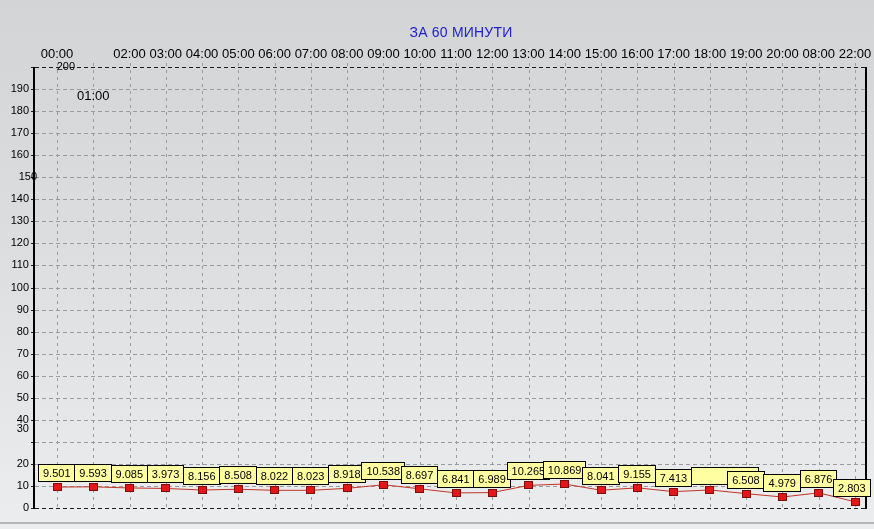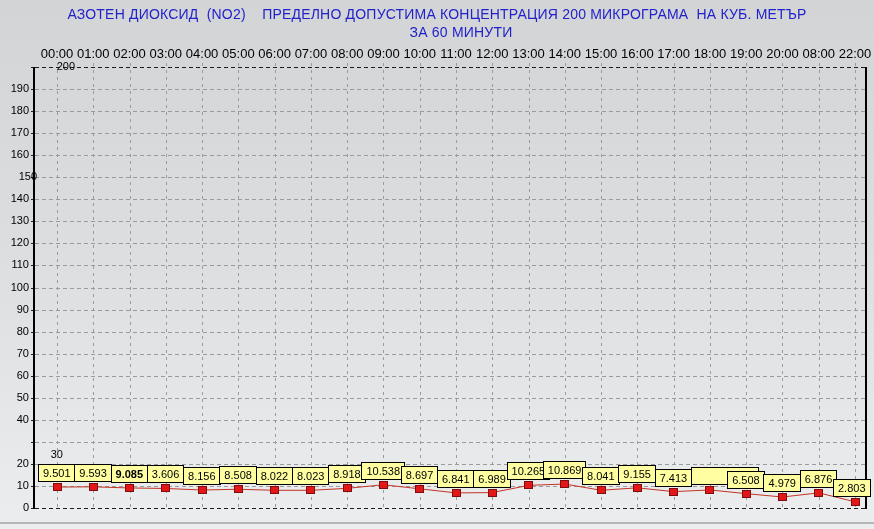--- a/index.html
+++ b/index.html
@@ -43,35 +43,34 @@
     position:absolute;background:#ffffa1;border:1px solid #000;
     font-size:11px;color:#000;line-height:14px;padding:1px 4px;
     white-space:nowrap;box-sizing:border-box;
   }
   #bottom-bevel{position:absolute;left:0;top:522px;width:874px;height:2px;background:#b4b6b8;}
 </style>
 </head>
 <body>
 
 <div id="chart">
-  <div id="title-line1" class="title-line">АЗОТЕН ДИОКСИД  (NO2)    ПРЕДЕЛНО ДОПУСТИМА КОНЦЕНТРАЦИЯ 200 МИКРОГРАМА  НА КУБ. МЕТЪР</div>
   <div id="title-line2" class="title-line">ЗА 60 МИНУТИ</div>
   <div id="plot-layer">
       <div class="hgrid dark" style="left: 35px; top: 508px; width: 831px;"></div>
       <div class="ytick" style="left: 31px; top: 508px;"></div>
       <div class="ylabel" style="top: 502px;">0</div>
       <div class="hgrid" style="left: 35px; top: 485.95px; width: 831px;"></div>
       <div class="ytick" style="left: 31px; top: 485.95px;"></div>
       <div class="ylabel" style="top: 479.95px;">10</div>
       <div class="hgrid" style="left: 35px; top: 463.9px; width: 831px;"></div>
       <div class="ytick" style="left: 31px; top: 463.9px;"></div>
       <div class="ylabel" style="top: 457.9px;">20</div>
       <div class="hgrid" style="left: 35px; top: 441.85px; width: 831px;"></div>
       <div class="ytick" style="left: 31px; top: 441.85px;"></div>
-      <div class="ylabel" style="top: 449px; padding-left: 34px;">30</div>
+      <div class="ylabel" style="top: 423px;">30</div>
       <div class="hgrid" style="left: 35px; top: 419.8px; width: 831px;"></div>
       <div class="ytick" style="left: 31px; top: 419.8px;"></div>
       <div class="ylabel" style="top: 413.8px;">40</div>
       <div class="hgrid" style="left: 35px; top: 397.75px; width: 831px;"></div>
       <div class="ytick" style="left: 31px; top: 397.75px;"></div>
       <div class="ylabel" style="top: 391.75px;">50</div>
       <div class="hgrid" style="left: 35px; top: 375.7px; width: 831px;"></div>
       <div class="ytick" style="left: 31px; top: 375.7px;"></div>
       <div class="ylabel" style="top: 369.7px;">60</div>
       <div class="hgrid" style="left: 35px; top: 353.65px; width: 831px;"></div>
@@ -112,21 +111,21 @@
       <div class="ylabel" style="top: 105.1px;">180</div>
       <div class="hgrid" style="left: 35px; top: 89.05px; width: 831px;"></div>
       <div class="ytick" style="left: 31px; top: 89.05px;"></div>
       <div class="ylabel" style="top: 83.05px;">190</div>
       <div class="hgrid dark" style="left: 35px; top: 67px; width: 831px;"></div>
       <div class="ytick" style="left: 31px; top: 67px;"></div>
       <div class="ylabel" style="top: 61px; padding-left: 46px;">200</div>
       <div class="vgrid" style="left: 57px; top: 63px; height: 444px;"></div>
       <div class="xlabel" style="left: 57px;">00:00</div>
       <div class="vgrid" style="left: 93.2727px; top: 63px; height: 444px;"></div>
-      <div class="xlabel" style="left: 93.2727px;">01:00</div>
+      <div class="xlabel" style="left: 93.2727px; margin-top: 42px;">01:00</div>
       <div class="vgrid" style="left: 129.545px; top: 63px; height: 444px;"></div>
       <div class="xlabel" style="left: 129.545px;">02:00</div>
       <div class="vgrid" style="left: 165.818px; top: 63px; height: 444px;"></div>
       <div class="xlabel" style="left: 165.818px;">03:00</div>
       <div class="vgrid" style="left: 202.091px; top: 63px; height: 444px;"></div>
       <div class="xlabel" style="left: 202.091px;">04:00</div>
       <div class="vgrid" style="left: 238.364px; top: 63px; height: 444px;"></div>
       <div class="xlabel" style="left: 238.364px;">05:00</div>
       <div class="vgrid" style="left: 274.636px; top: 63px; height: 444px;"></div>
       <div class="xlabel" style="left: 274.636px;">06:00</div>
@@ -185,22 +184,22 @@
       <div class="marker" style="left: 596.591px; top: 486.27px;"></div>
       <div class="marker" style="left: 632.864px; top: 483.813px;"></div>
       <div class="marker" style="left: 669.136px; top: 487.654px;"></div>
       <div class="marker" style="left: 705.409px; top: 485.948px;"></div>
       <div class="marker" style="left: 741.682px; top: 489.65px;"></div>
       <div class="marker" style="left: 777.955px; top: 493.021px;"></div>
       <div class="marker" style="left: 814.227px; top: 488.838px;"></div>
       <div class="marker" style="left: 850.5px; top: 497.819px;"></div>
       <div class="pointlabel" style="left: 38px; top: 464.05px;">9.501</div>
       <div class="pointlabel" style="left: 74.2727px; top: 463.847px;">9.593</div>
-      <div class="pointlabel" style="left: 110.545px; top: 464.968px; font-weight: bold;">9.085</div>
-      <div class="pointlabel" style="left: 146.818px; top: 465.461px;">3.606</div>
+      <div class="pointlabel" style="left: 110.545px; top: 464.968px;">9.085</div>
+      <div class="pointlabel" style="left: 146.818px; top: 465.461px;">3.973</div>
       <div class="pointlabel" style="left: 183.091px; top: 467.016px;">8.156</div>
       <div class="pointlabel" style="left: 219.364px; top: 466.24px;">8.508</div>
       <div class="pointlabel" style="left: 255.636px; top: 467.311px;">8.022</div>
       <div class="pointlabel" style="left: 291.909px; top: 467.309px;">8.023</div>
       <div class="pointlabel" style="left: 328.182px; top: 465.336px;">8.918</div>
       <div class="pointlabel" style="left: 361.455px; top: 461.764px;">10.538</div>
       <div class="pointlabel" style="left: 400.727px; top: 465.823px;">8.697</div>
       <div class="pointlabel" style="left: 437px; top: 469.916px;">6.841</div>
       <div class="pointlabel" style="left: 473.273px; top: 469.589px;">6.989</div>
       <div class="pointlabel" style="left: 506.545px; top: 462.366px;">10.265</div>

